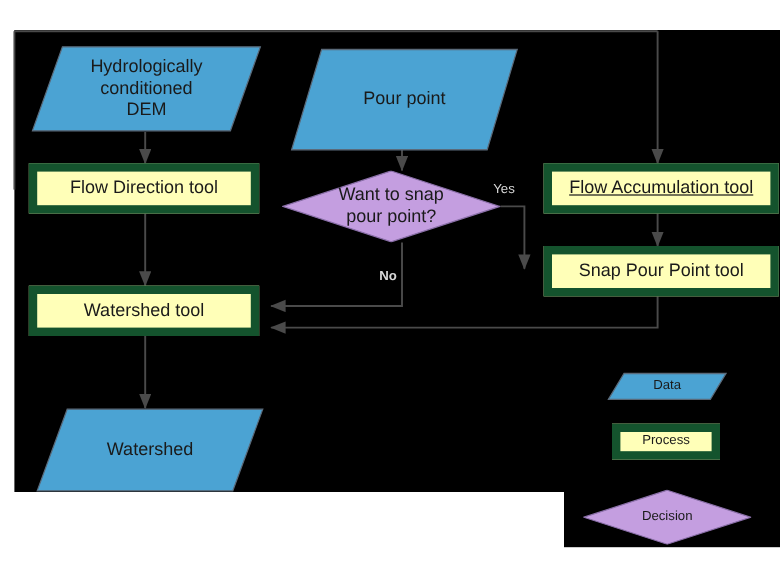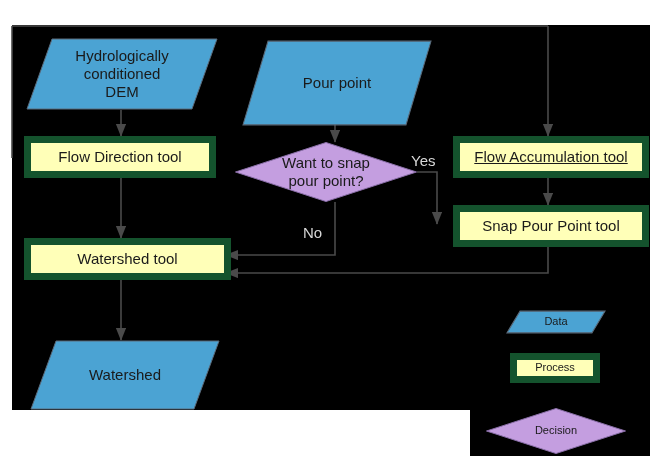--- a/index.html
+++ b/index.html
@@ -51,21 +51,21 @@
     width: 100%;
     height: 100%;
     z-index: 1;
   }
   .process {
     background: #ffffb8;
     border: 7px solid #14532d;
   }
   .edge-label {
     position: absolute;
-    font-size: 15px;
+    font-size: 11px;
     color: #d8d8d8;
     letter-spacing: 0px;
     z-index: 5;
   }
   .legend-label {
     font-size: 11px;
   }
 </style>
 </head>
 <body>
@@ -127,41 +127,41 @@
   </div>
 
   <div class="node process" style="left:453px; top:136px; width:196px; height:42px; font-size:15px;text-decoration:underline;">
     <span class="node-label">Flow Accumulation tool</span>
   </div>
 
   <div class="node process" style="left:453px; top:205px; width:196px; height:42px; font-size:15px;">
     <span class="node-label">Snap Pour Point tool</span>
   </div>
 
-  <div class="node process" style="left:24px; top:238px; width:207px; height:42px; font-size:15px;">
+  <div class="node process" style="left:24px; top:238px; width:192px; height:42px; font-size:15px;">
     <span class="node-label">Watershed tool</span>
   </div>
 
   <div class="node" style="left:235px; top:142px; width:182px; height:60px; font-size:15px;">
     <svg class="shape-svg" viewBox="0 0 182 60" preserveAspectRatio="none">
       <polygon points="91,0.5 181.5,30 91,59.5 0.5,30" fill="#c49ee0" stroke="#8a6fa8" stroke-width="1"></polygon>
     </svg>
     <span class="node-label">Want to snap
 pour point?</span>
   </div>
 
   <div class="node" style="left:30px; top:340px; width:190px; height:70px; font-size:15px;">
     <svg class="shape-svg" viewBox="0 0 190 70" preserveAspectRatio="none">
       <polygon points="26,1 189,1 164,69 1,69" fill="#4ba3d3" stroke="#5a6a7a" stroke-width="1"></polygon>
     </svg>
     <span class="node-label">Watershed</span>
   </div>
 
   <span class="edge-label" style="left:411px; top:152px;">Yes</span>
-  <span class="edge-label" style="left:303px; top:224px;">No</span>
+  <span class="edge-label" style="left:316px; top:224px;font-weight:bold;">No</span>
 
   <div class="node" style="left:506px; top:310px; width:100px; height:24px;">
     <svg class="shape-svg" viewBox="0 0 100 20" preserveAspectRatio="none">
       <polygon points="14,1 99,1 86,19 1,19" fill="#4ba3d3" stroke="#5a6a7a" stroke-width="1"></polygon>
     </svg>
     <span class="node-label legend-label">Data</span>
   </div>
 
   <div class="node process" style="left:510px; top:353px; width:90px; height:30px;">
     <span class="node-label legend-label">Process</span>

